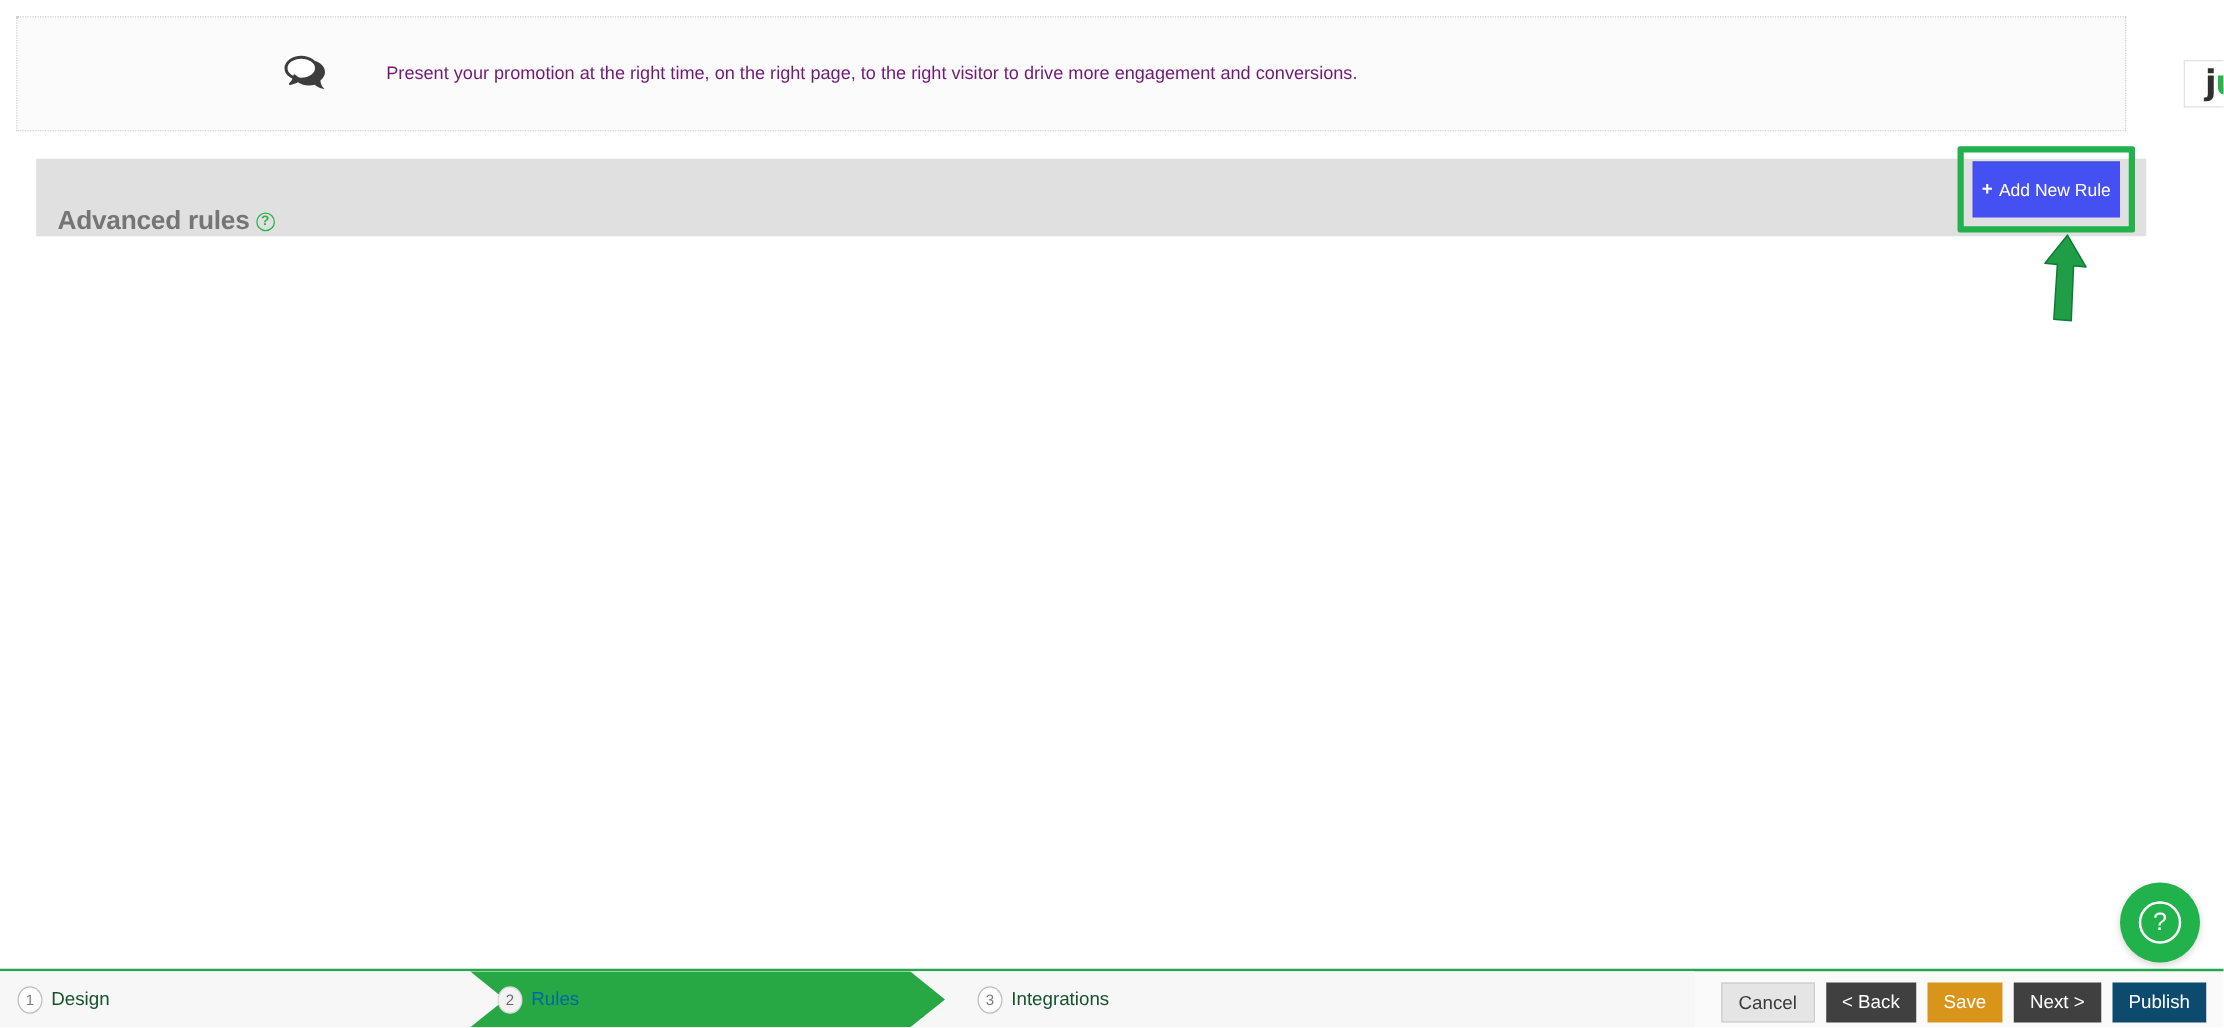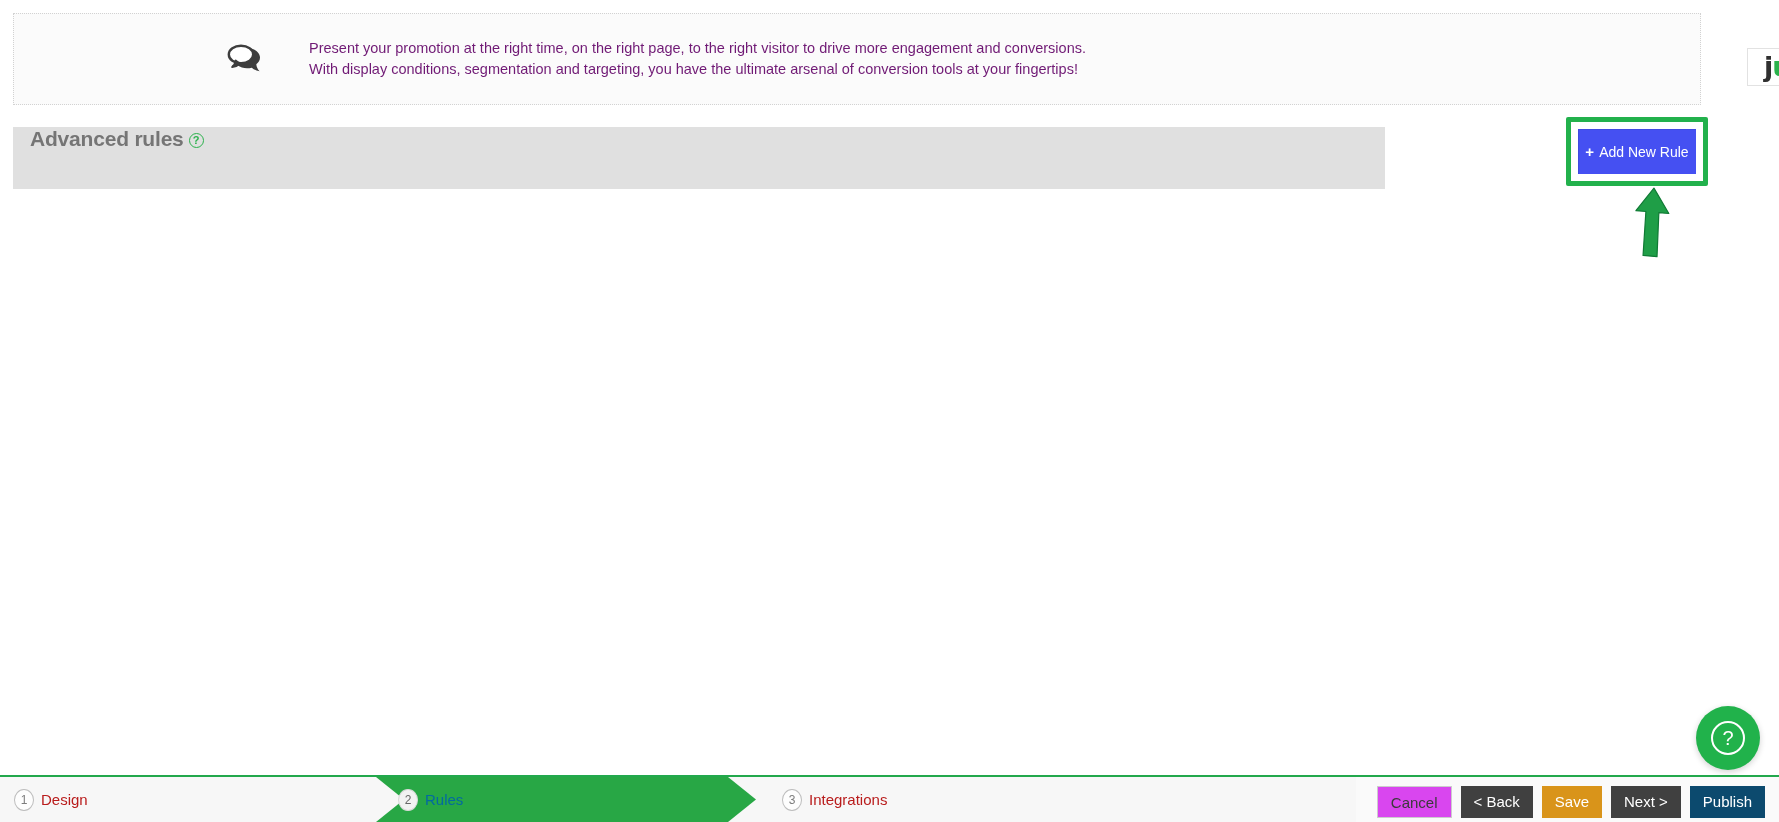--- a/index.html
+++ b/index.html
@@ -67,27 +67,27 @@
     overflow: hidden;
     white-space: nowrap;
     font-family: "DejaVu Sans", sans-serif;
   }
   .brand-j { color: #2f2f2f; }
   .brand-u { color: #2bb24c; }
 
   
   .section-header {
     position: absolute;
-    left: 13px;
+    left: 29px;
     top: 127px;
-    width: 1372px;
+    width: 1688px;
     height: 62px;
     background: #e0e0e0;
     display: flex;
-    align-items: flex-start;
+    align-items: flex-end;
   }
   .section-title {
     margin-left: 17px;
     font-size: 21px;
     font-weight: bold;
     color: #757575;
     letter-spacing: -0.2px;
   }
   .help-circle {
     display: inline-flex;
@@ -253,21 +253,21 @@
     color: #7c7c7c;
     font-size: 12px;
     display: flex;
     align-items: center;
     justify-content: center;
     margin-right: 7px;
     flex: none;
   }
   .step-label {
     font-size: 15px;
-    color: #b91c1c;
+    color: #14532d;
     white-space: nowrap;
   }
   .step.active { color: #ffffff; }
   .step.active .step-label { color: #0369a1; }
   .step.active .step-badge {
     background: #f2f2f2;
     border-color: #d8d8d8;
     color: #666666;
   }
   .step-green-bg {
@@ -302,21 +302,21 @@
     padding: 0 13px;
     font-size: 15px;
     font-family: "Liberation Sans", sans-serif;
     border: none;
     cursor: pointer;
     color: #ffffff;
     white-space: nowrap;
     line-height: 32px;
   }
   .btn-cancel {
-    background: #d946ef;
+    background: #e5e5e5;
     color: #3a3a3a;
     border: 1px solid #cccccc;
   }
   .btn-green { background: #404040; }
   .btn-orange { background: #d9941a; }
   .btn-blue { background: #0c4a6e; }
 </style>
 </head>
 <body>
 
@@ -325,21 +325,20 @@
   <div class="info-banner">
     <div class="info-icon">
       <svg width="46" height="38" viewBox="0 0 46 38" aria-hidden="true">
         <path d="M26 8c7.2 0 13 4.3 13 9.6 0 2.6-1.4 5-3.7 6.7.2 2.6 1.4 5 3.3 6.9-3.3-.5-6-1.9-7.8-3.5-1.5.4-3.1.6-4.8.6-7.2 0-13-4.3-13-9.7C13 12.3 18.8 8 26 8z" fill="#3d3d3d"></path>
         <ellipse cx="20" cy="14.5" rx="12.2" ry="8.8" fill="#ffffff" stroke="#3d3d3d" stroke-width="2.4"></ellipse>
         <path d="M14.6 20.5c-.3 2.6-1.5 4.9-3.4 6.6 3.2-.5 5.8-1.8 7.6-3.4z" fill="#3d3d3d" stroke="#3d3d3d" stroke-width="2" stroke-linejoin="round"></path>
       </svg>
     </div>
     <div class="info-text">
       <div>Present your promotion at the right time, on the right page, to the right visitor to drive more engagement and conversions.</div>
-      <div>With display conditions, segmentation and targeting, you have the ultimate arsenal of conversion tools at your fingertips!</div>
     </div>
   </div>
 
   <div class="brand-logo">
     <span class="brand-j">j</span><span class="brand-u">u</span>
   </div>
 
   <div class="section-header">
     <div class="section-title">
       <span>Advanced rules</span><span class="help-circle">?</span>

